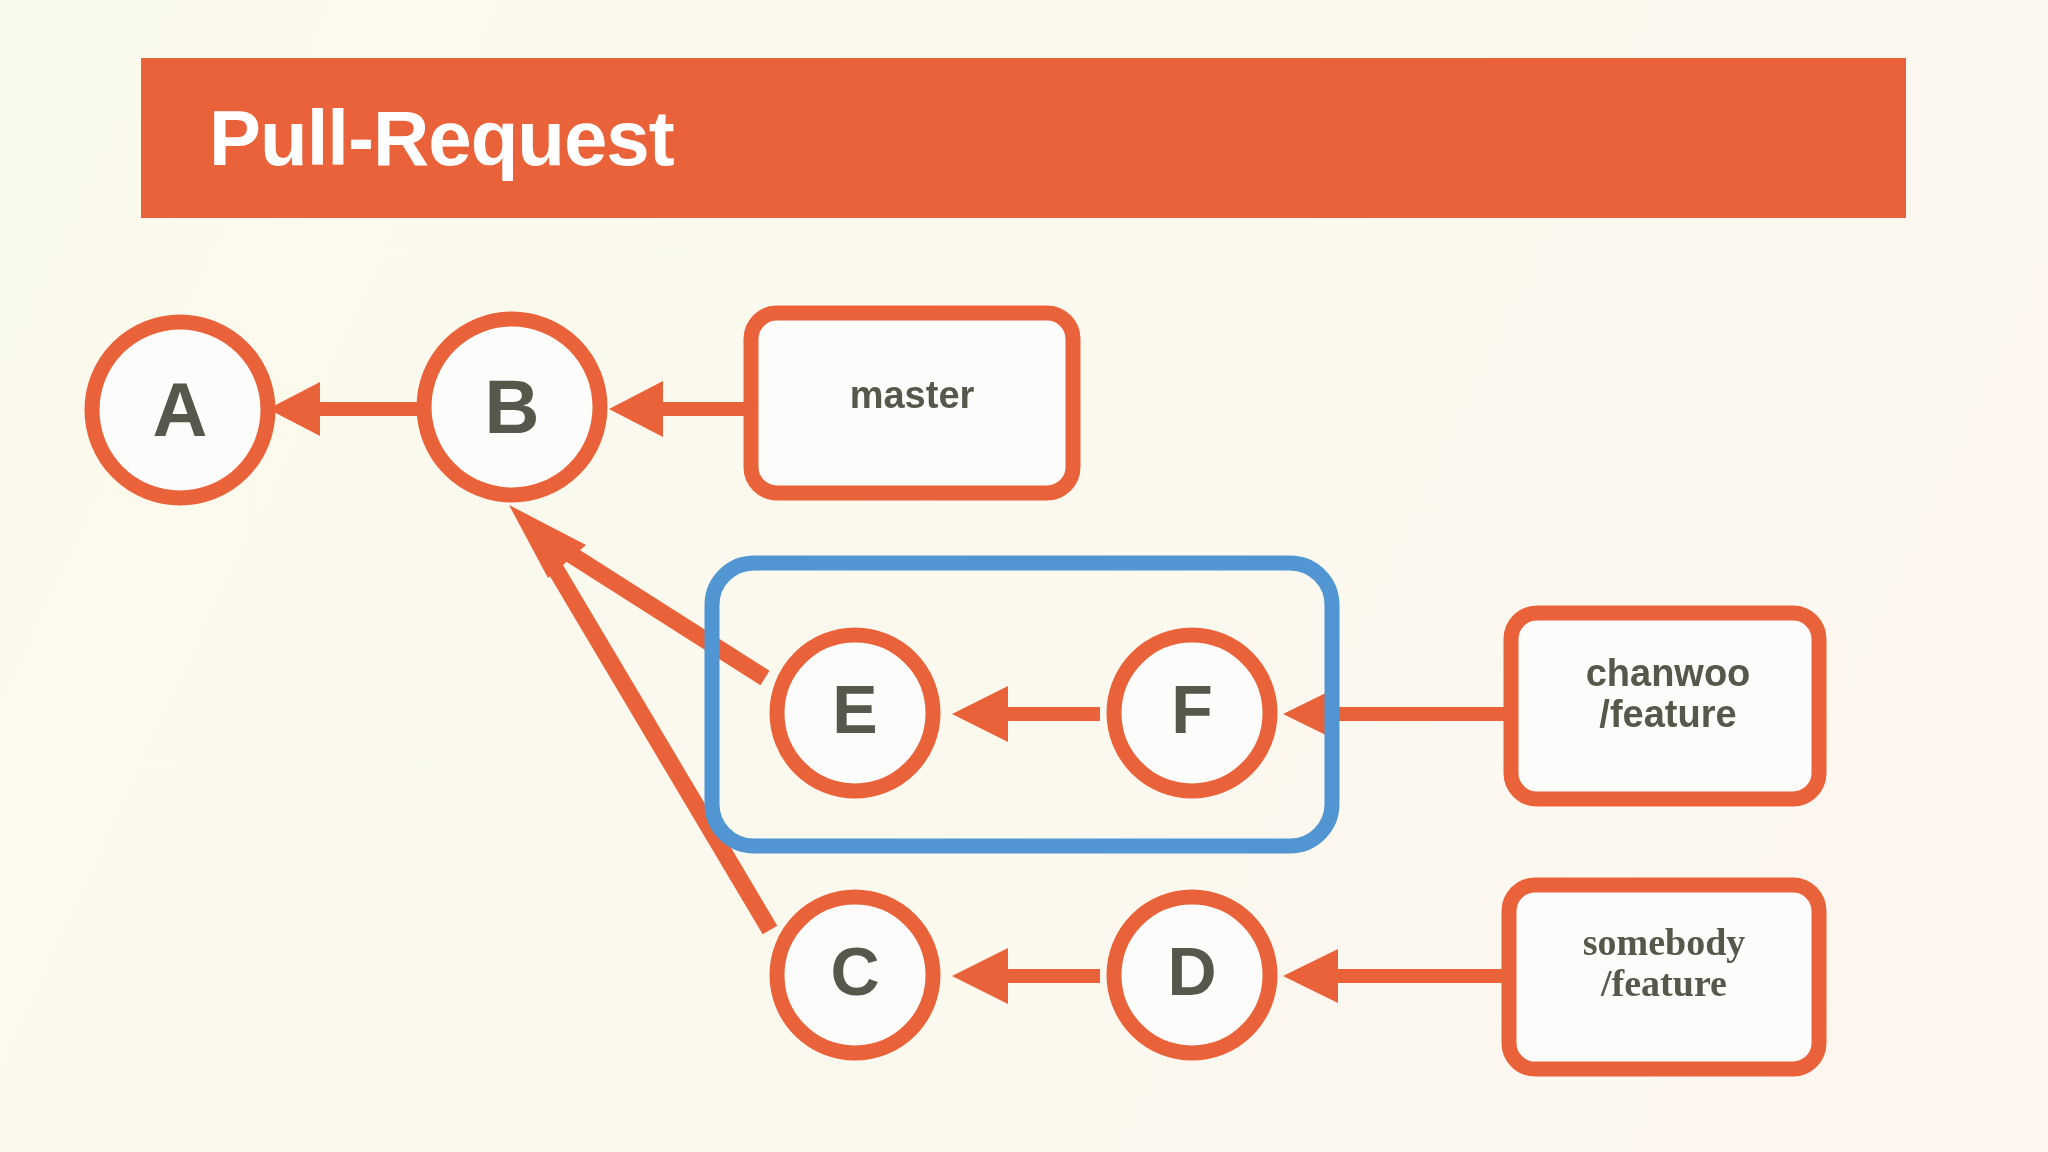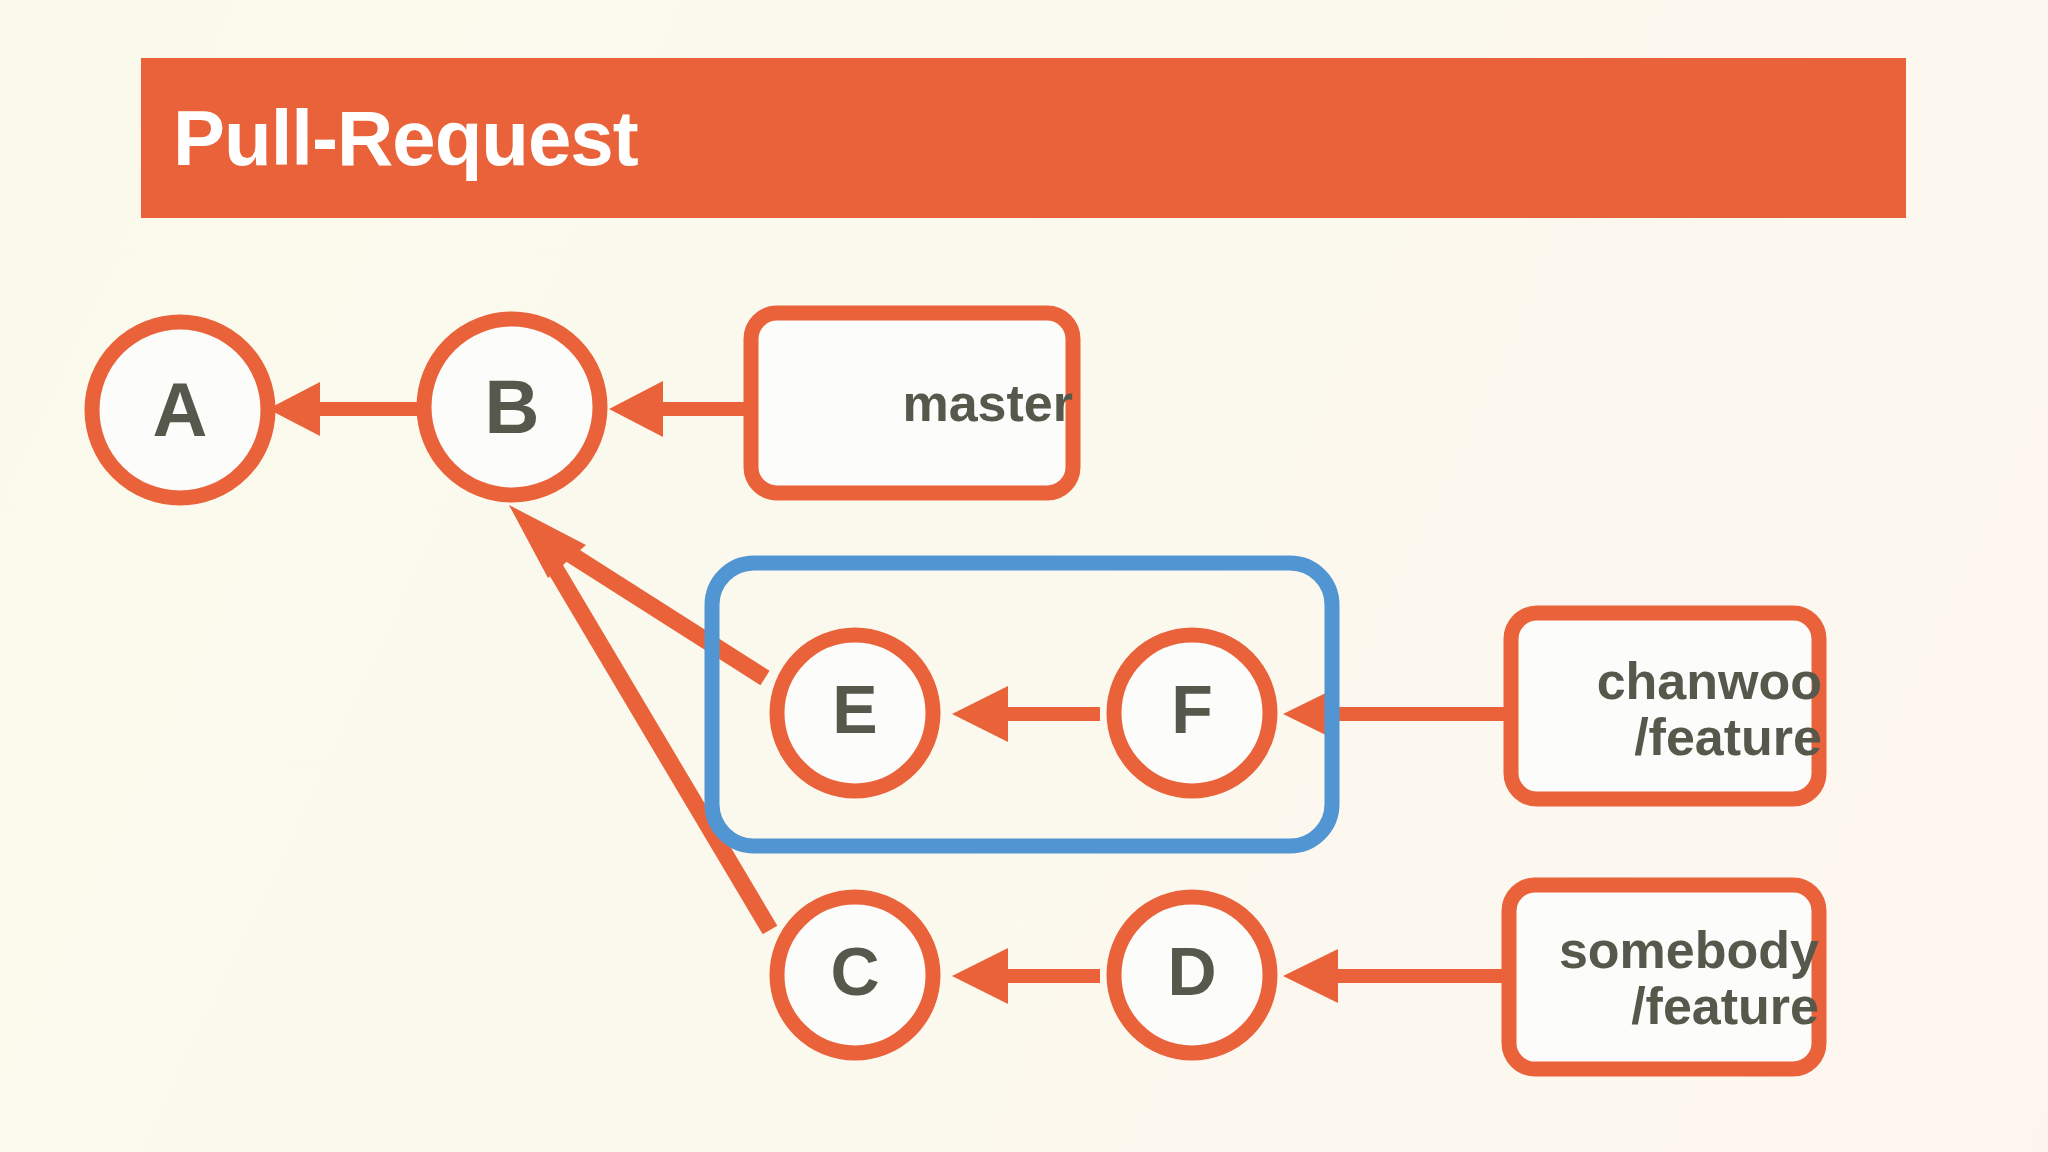--- a/index.html
+++ b/index.html
@@ -31,21 +31,21 @@
     background: #e9623a;
     box-sizing: border-box;
     display: flex;
     align-items: center;
   }
   .title-text {
     color: #ffffff;
     font-size: 78px;
     font-weight: bold;
     letter-spacing: -1px;
-    margin-left: 32px;
+    margin-left: 68px;
     line-height: 1;
     white-space: nowrap;
   }
 
   
   #graph {
     position: absolute;
     left: 0;
     top: 0;
     width: 2048px;
@@ -62,25 +62,24 @@
     pointer-events: none;
     white-space: nowrap;
   }
   .commit-label {
     font-size: 76px;
     width: 190px;
     margin-left: -95px;
     margin-top: -38px;
   }
   .branch-label {
-    font-size: 52px;
+    font-size: 38px;
     font-weight: bold;
     line-height: 1.08;
     white-space: pre-line;
-    text-align: right;
   }
 </style>
 </head>
 <body>
 
 <div id="slide">
 
   <div class="title-banner">
     <div class="title-text">Pull-Request</div>
   </div>
@@ -148,16 +147,16 @@
   <div class="node-label commit-label" style="left:180px; top:410px;">A</div>
   <div class="node-label commit-label" style="left:512px; top:407px;">B</div>
   <div class="node-label commit-label" style="left:855px; top:713px; font-size:68px;">E</div>
   <div class="node-label commit-label" style="left:1192px; top:713px; font-size:68px;">F</div>
   <div class="node-label commit-label" style="left:855px; top:975px; font-size:68px;">C</div>
   <div class="node-label commit-label" style="left:1192px; top:975px; font-size:68px;">D</div>
 
   <div class="node-label branch-label" style="left:751px; top:375px; width:322px; margin:0;">master</div>
   <div class="node-label branch-label" style="left:1511px; top:650px; width:308px; margin:3px;">chanwoo
 /feature</div>
-  <div class="node-label branch-label" style="left:1509px; top:922px; width:310px; margin:0;">somebody
+  <div class="node-label branch-label" style="left:1509px; top:922px; width:310px; margin:0;font-family:Liberation Serif, serif;">somebody
 /feature</div>
 
 </div>
 
 </body></html>

